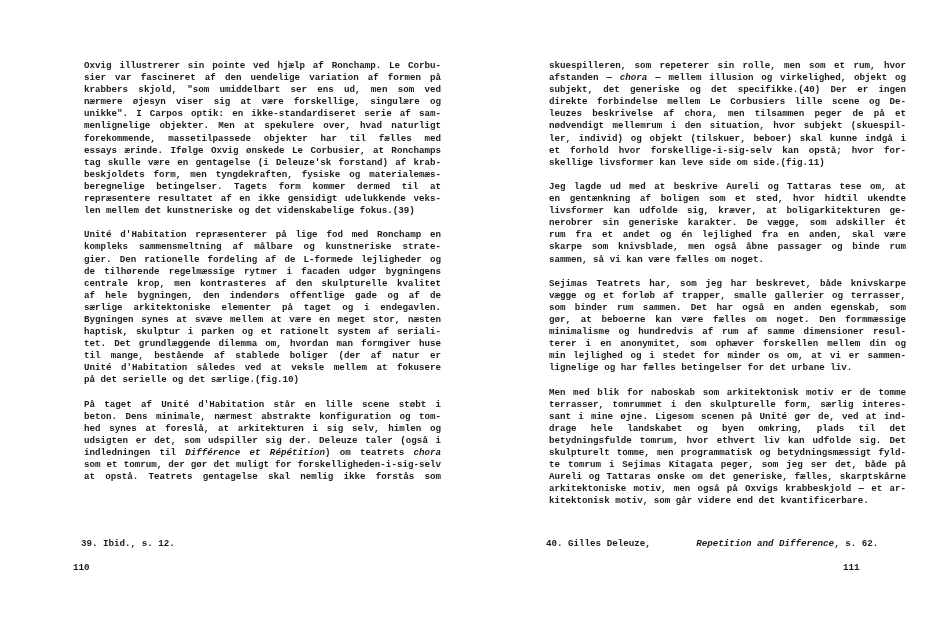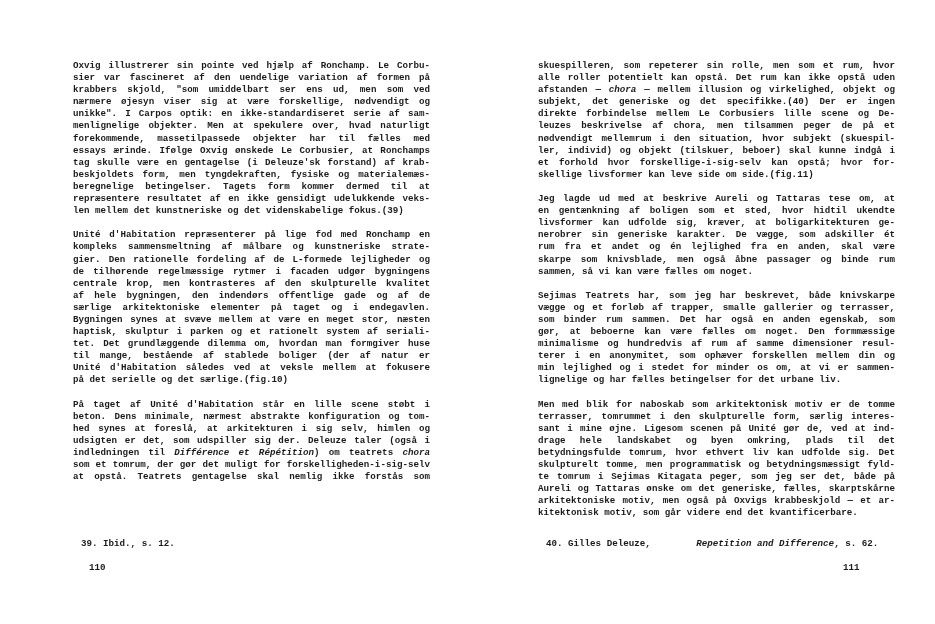--- a/index.html
+++ b/index.html
@@ -24,21 +24,21 @@
     top: 0;
     width: 357px;
     height: 624px;
   }
   .page.left  { left: 73px; }
   .page.right { left: 538px; }
 
   .page-body {
     position: absolute;
     top: 60px;
-    left: 0;
+    left: 11px;
     width: 100%;
   }
   .para {
     margin: 0 0 12.1px 0;
   }
   .para:last-child { margin-bottom: 0; }
   .line {
     line-height: 12.1px;
     height: 12.1px;
     overflow: visible;
@@ -59,35 +59,35 @@
     line-height: 12.1px;
     white-space: nowrap;
   }
   .footnote i { font-style: italic; margin-left: 40px; }
 
   .page-number {
     position: absolute;
     top: 562px;
     line-height: 12.1px;
   }
-  .page.left  .page-number { left: 16px; }
+  .page.left  .page-number { left: 0; }
   .page.right .page-number { left: 305px; }
 </style>
 </head>
 <body>
 
 <div class="spread">
 
   <section class="page left">
     <div class="page-body">
         <div class="para">
           <div class="line">Oxvig illustrerer sin pointe ved hjælp af Ronchamp. Le Corbu-</div>
           <div class="line">sier var fascineret af den uendelige variation af formen på</div>
           <div class="line">krabbers skjold, "som umiddelbart ser ens ud, men som ved</div>
-          <div class="line">nærmere øjesyn viser sig at være forskellige, nødvendigt og</div>
+          <div class="line">nærmere øjesyn viser sig at være forskellige, singulære og</div>
           <div class="line">unikke". I Carpos optik: en ikke-standardiseret serie af sam-</div>
           <div class="line">menlignelige objekter. Men at spekulere over, hvad naturligt</div>
           <div class="line">forekommende, massetilpassede objekter har til fælles med</div>
           <div class="line">essays ærinde. Ifølge Oxvig ønskede Le Corbusier, at Ronchamps</div>
           <div class="line">tag skulle være en gentagelse (i Deleuze'sk forstand) af krab-</div>
           <div class="line">beskjoldets form, men tyngdekraften, fysiske og materialemæs-</div>
           <div class="line">beregnelige betingelser. Tagets form kommer dermed til at</div>
           <div class="line">repræsentere resultatet af en ikke gensidigt udelukkende veks-</div>
           <div class="line last">len mellem det kunstneriske og det videnskabelige fokus.(39)</div>
         </div>
@@ -117,21 +117,20 @@
         </div>
       </div>
     <div class="footnote">39. Ibid., s. 12.</div>
     <div class="page-number">110</div>
   </section>
 
   <section class="page right">
     <div class="page-body">
         <div class="para">
           <div class="line">skuespilleren, som repeterer sin rolle, men som et rum, hvor</div>
-          <div class="line">alle roller potentielt kan opstå. Det rum kan ikke opstå uden</div>
           <div class="line">afstanden — <i>chora</i> — mellem illusion og virkelighed, objekt og</div>
           <div class="line">subjekt, det generiske og det specifikke.(40) Der er ingen</div>
           <div class="line">direkte forbindelse mellem Le Corbusiers lille scene og De-</div>
           <div class="line">leuzes beskrivelse af chora, men tilsammen peger de på et</div>
           <div class="line">nødvendigt mellemrum i den situation, hvor subjekt (skuespil-</div>
           <div class="line">ler, individ) og objekt (tilskuer, beboer) skal kunne indgå i</div>
           <div class="line">et forhold hvor forskellige-i-sig-selv kan opstå; hvor for-</div>
           <div class="line last">skellige livsformer kan leve side om side.(fig.11)</div>
         </div>
         <div class="para">

